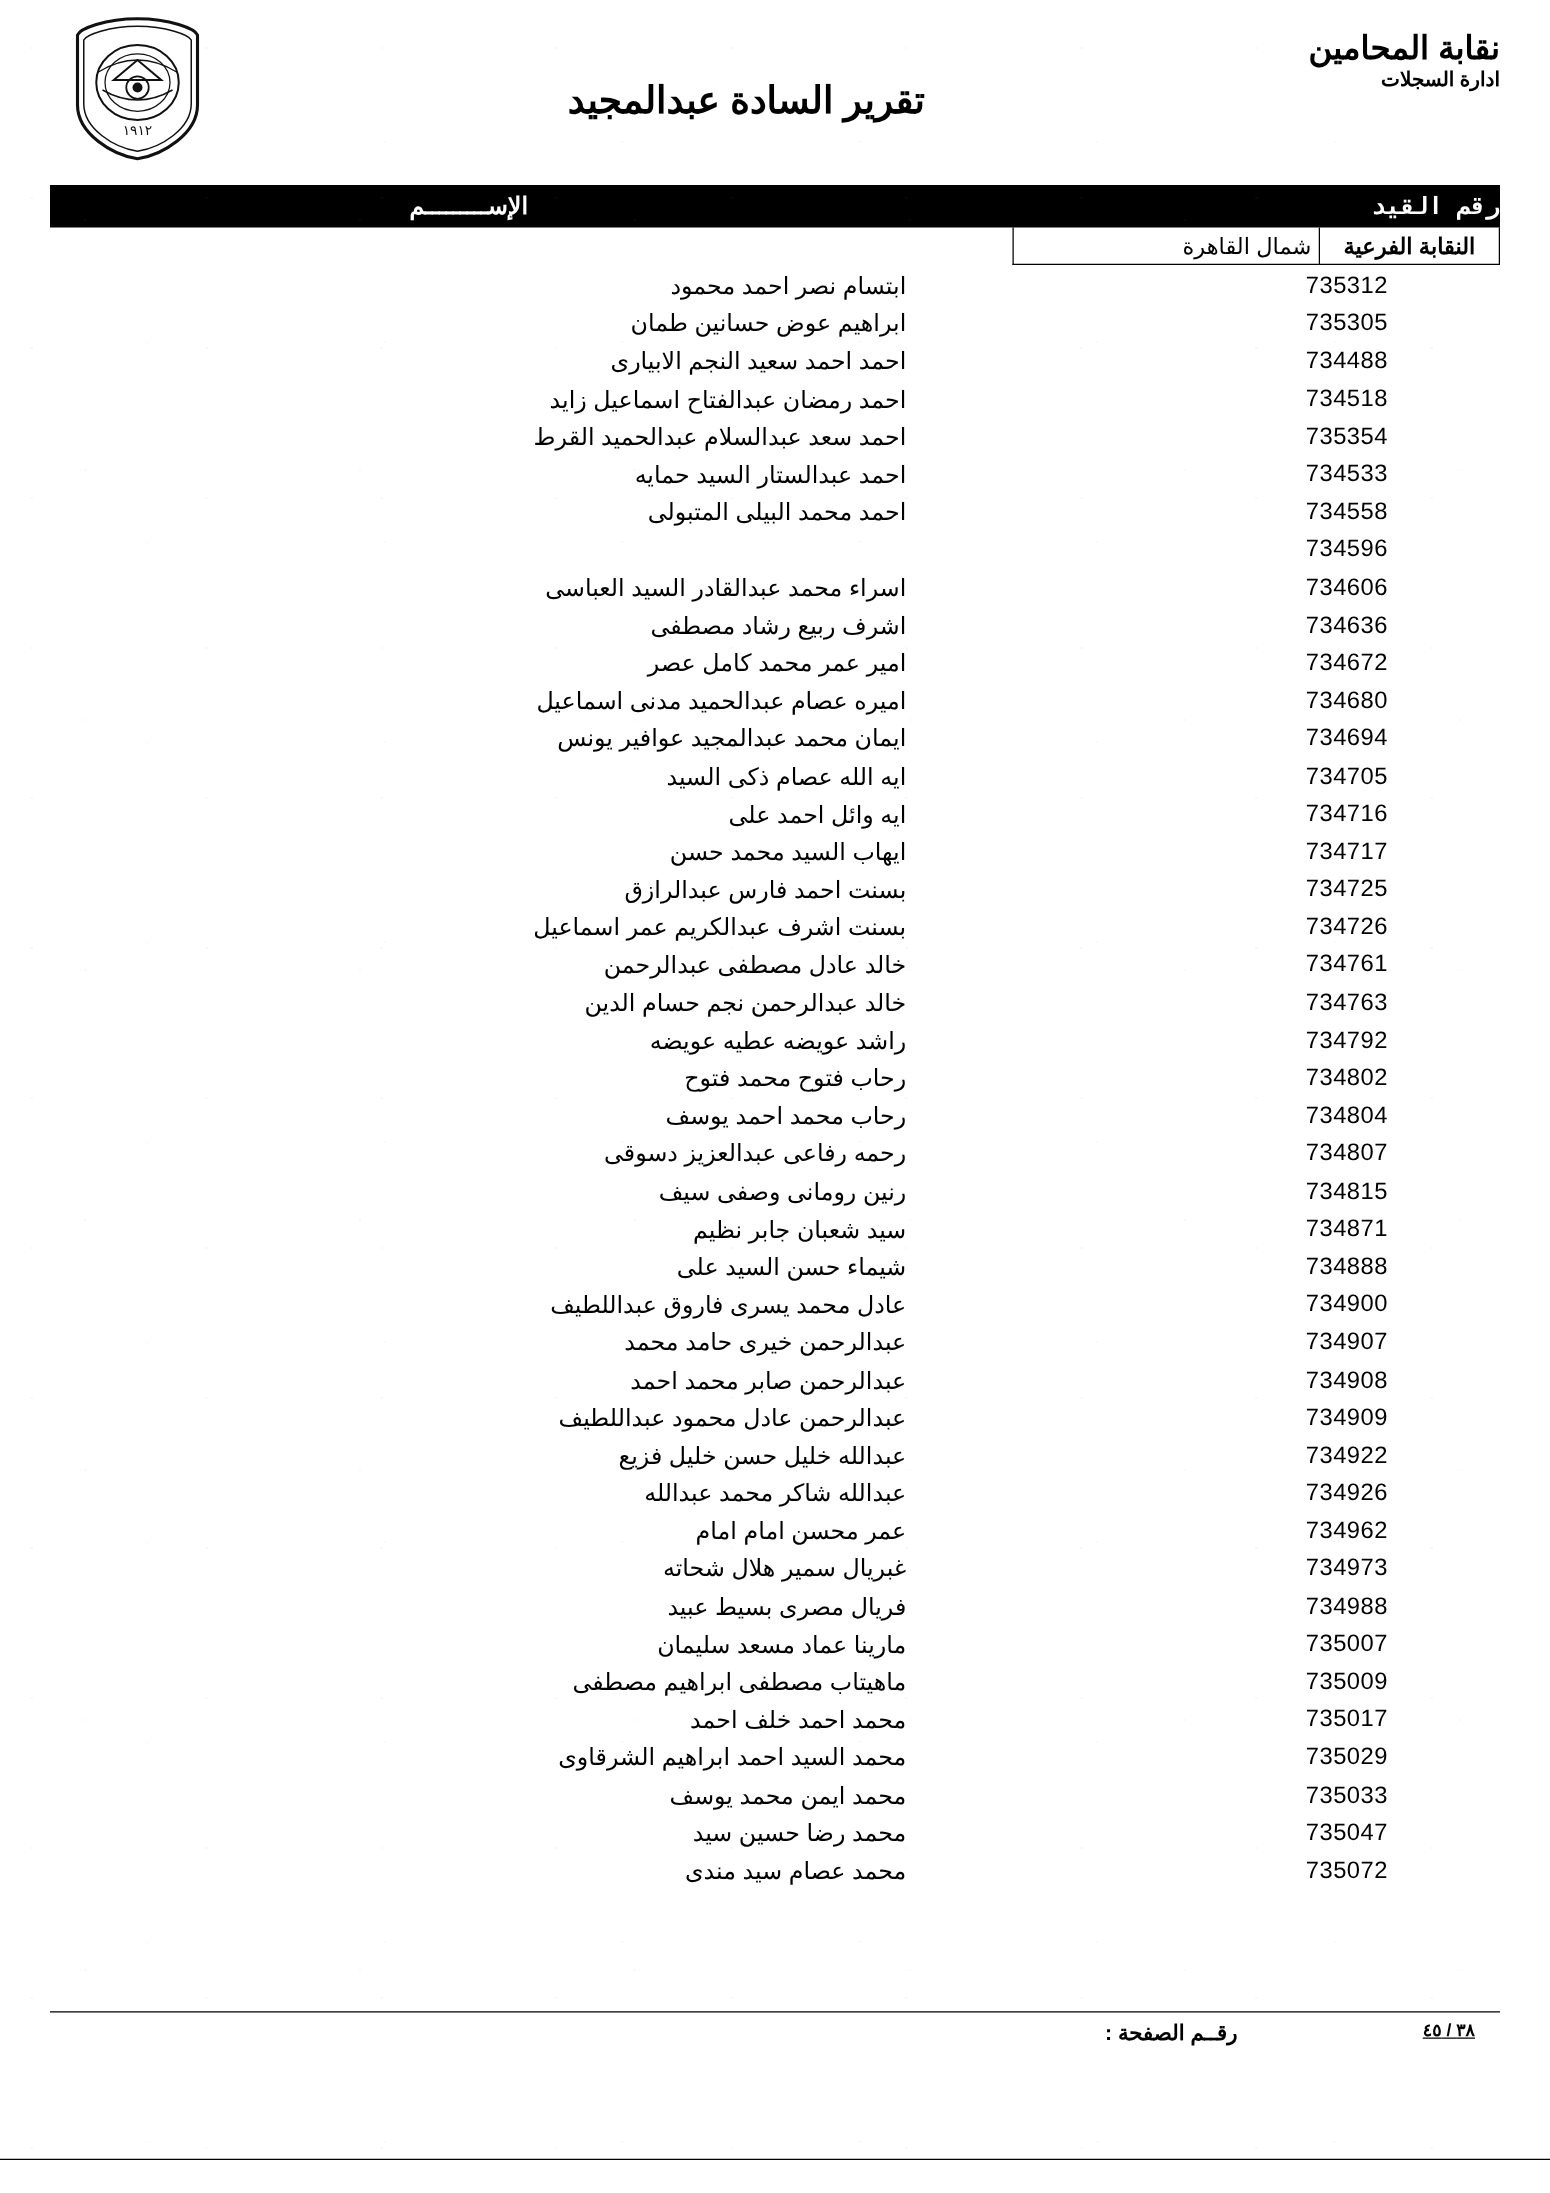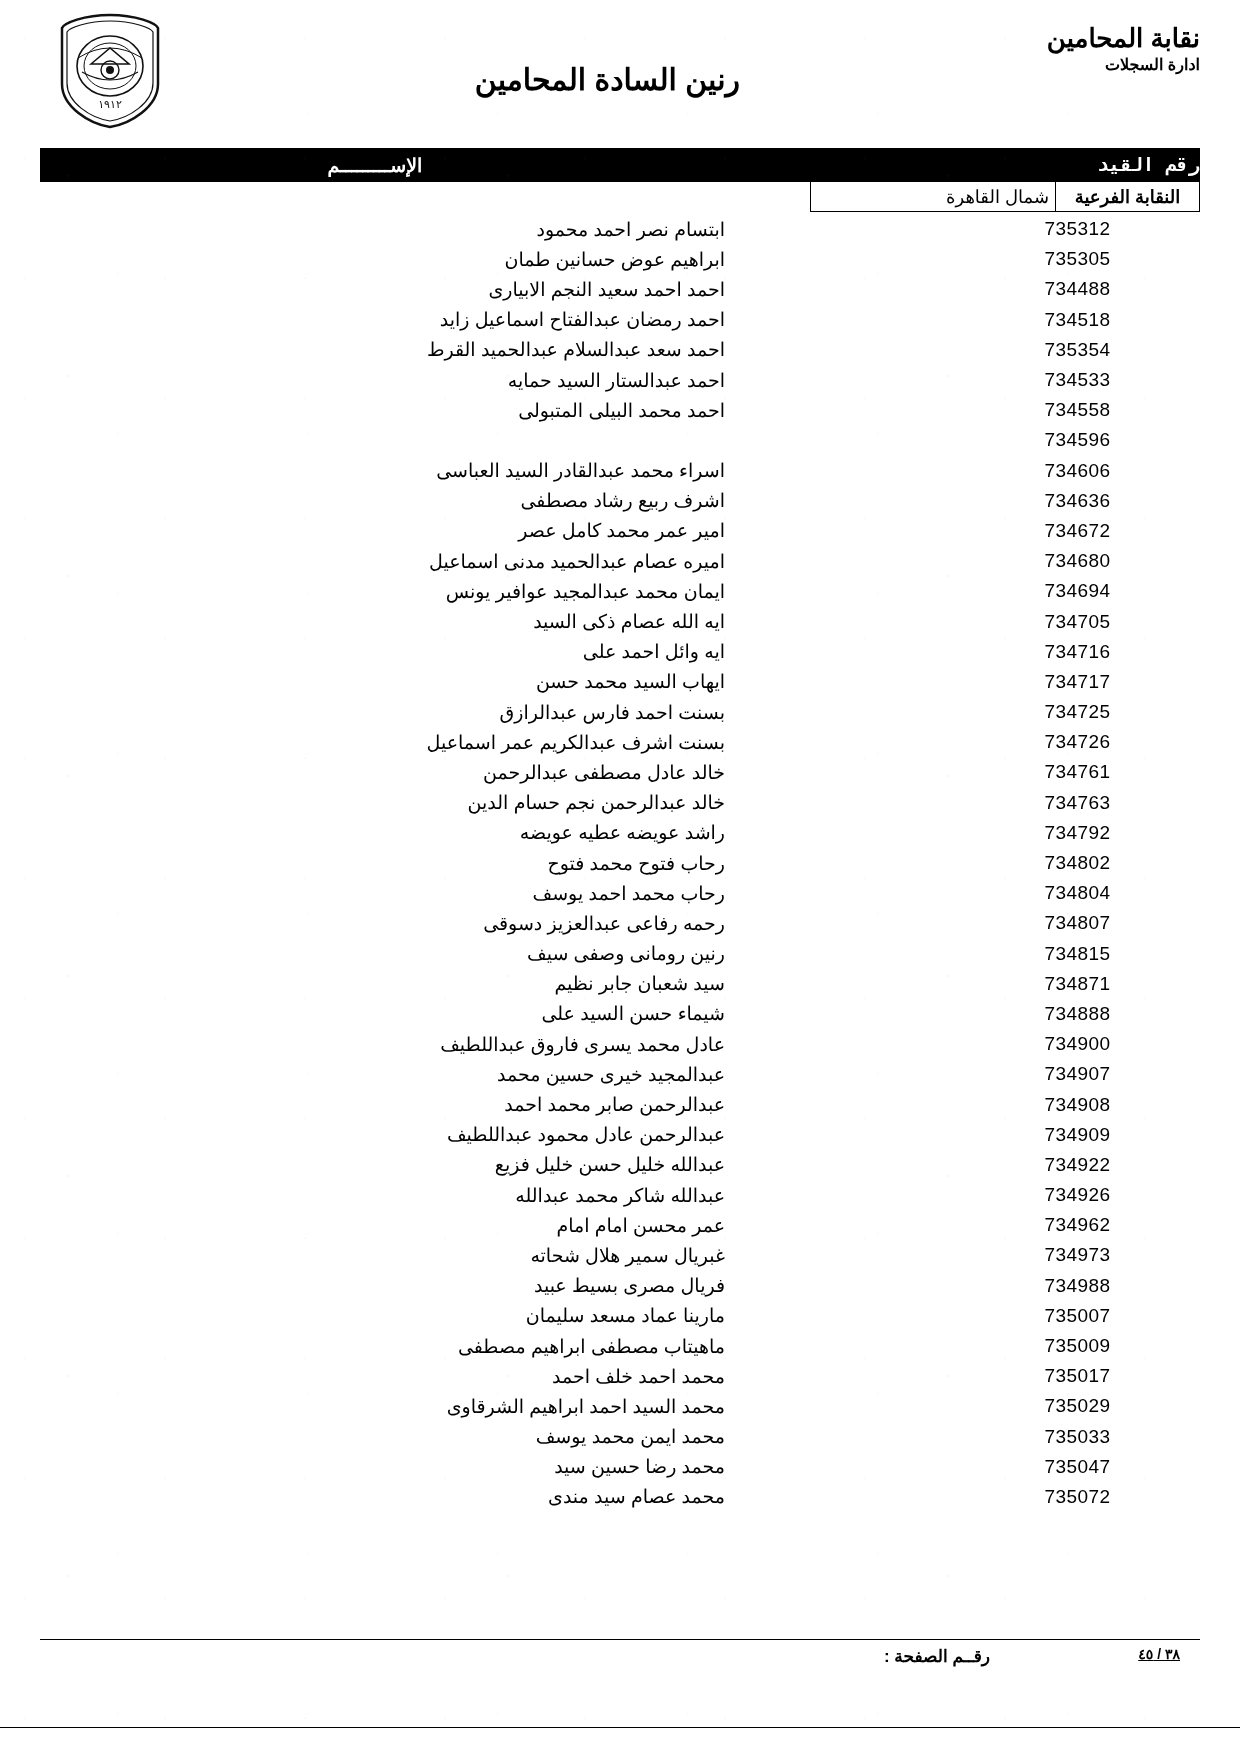--- a/index.html
+++ b/index.html
@@ -142,23 +142,23 @@
     text-align: right;
     padding-right: 230px;
     white-space: nowrap;
   }
 
   
   .footer {
     position: absolute;
     left: 40px;
     right: 40px;
-    bottom: 78px;
+    bottom: 96px;
     border-top: 1.5px solid #000;
-    padding-top: 6px;
+    padding-top: 18px;
     height: 30px;
   }
   .footer .page-num {
     position: absolute;
     right: 210px;
     top: 6px;
     font-size: 17px;
     font-weight: bold;
     white-space: nowrap;
   }
@@ -197,21 +197,21 @@
 
 <div class="page">
 
   <div class="header">
 
     <div class="org-block">
       <div class="org-name">نقابة المحامين</div>
       <div class="org-dept">ادارة السجلات</div>
     </div>
 
-    <div class="doc-title">رنين السادة المحامين</div>
+    <div class="doc-title">تقرير السادة عبدالمجيد</div>
 
     <div class="logo">
       <svg viewBox="0 0 105 118" width="105" height="118" aria-hidden="true">
         <path d="M52 3 C78 3 98 11 100 16 L100 72 C100 95 72 112 52 115 C32 112 4 95 4 72 L4 16 C6 11 26 3 52 3 Z" fill="none" stroke="#111" stroke-width="2.5"></path>
         <path d="M52 9 C75 9 93 16 95 20 L95 71 C95 91 71 106 52 109 C33 106 9 91 9 71 L9 20 C11 16 29 9 52 9 Z" fill="none" stroke="#111" stroke-width="1.2"></path>
         <ellipse cx="52" cy="54" rx="33" ry="30" fill="none" stroke="#111" stroke-width="1.6"></ellipse>
         <ellipse cx="52" cy="54" rx="26" ry="23" fill="none" stroke="#111" stroke-width="1"></ellipse>
         <path d="M33 52 L52 36 L71 52 Z" fill="none" stroke="#111" stroke-width="1.6"></path>
         <circle cx="52" cy="58" r="9" fill="none" stroke="#111" stroke-width="1.4"></circle>
         <circle cx="52" cy="58" r="4" fill="#111"></circle>
@@ -342,21 +342,21 @@
         <div class="row">
           <div class="cell-id">734888</div>
           <div class="cell-name">شيماء حسن السيد على</div>
         </div>
         <div class="row">
           <div class="cell-id">734900</div>
           <div class="cell-name">عادل محمد يسرى فاروق عبداللطيف</div>
         </div>
         <div class="row">
           <div class="cell-id">734907</div>
-          <div class="cell-name">عبدالمجيد خيرى حسين محمد</div>
+          <div class="cell-name">عبدالرحمن خيرى حامد محمد</div>
         </div>
         <div class="row">
           <div class="cell-id">734908</div>
           <div class="cell-name">عبدالرحمن صابر محمد احمد</div>
         </div>
         <div class="row">
           <div class="cell-id">734909</div>
           <div class="cell-name">عبدالرحمن عادل محمود عبداللطيف</div>
         </div>
         <div class="row">

